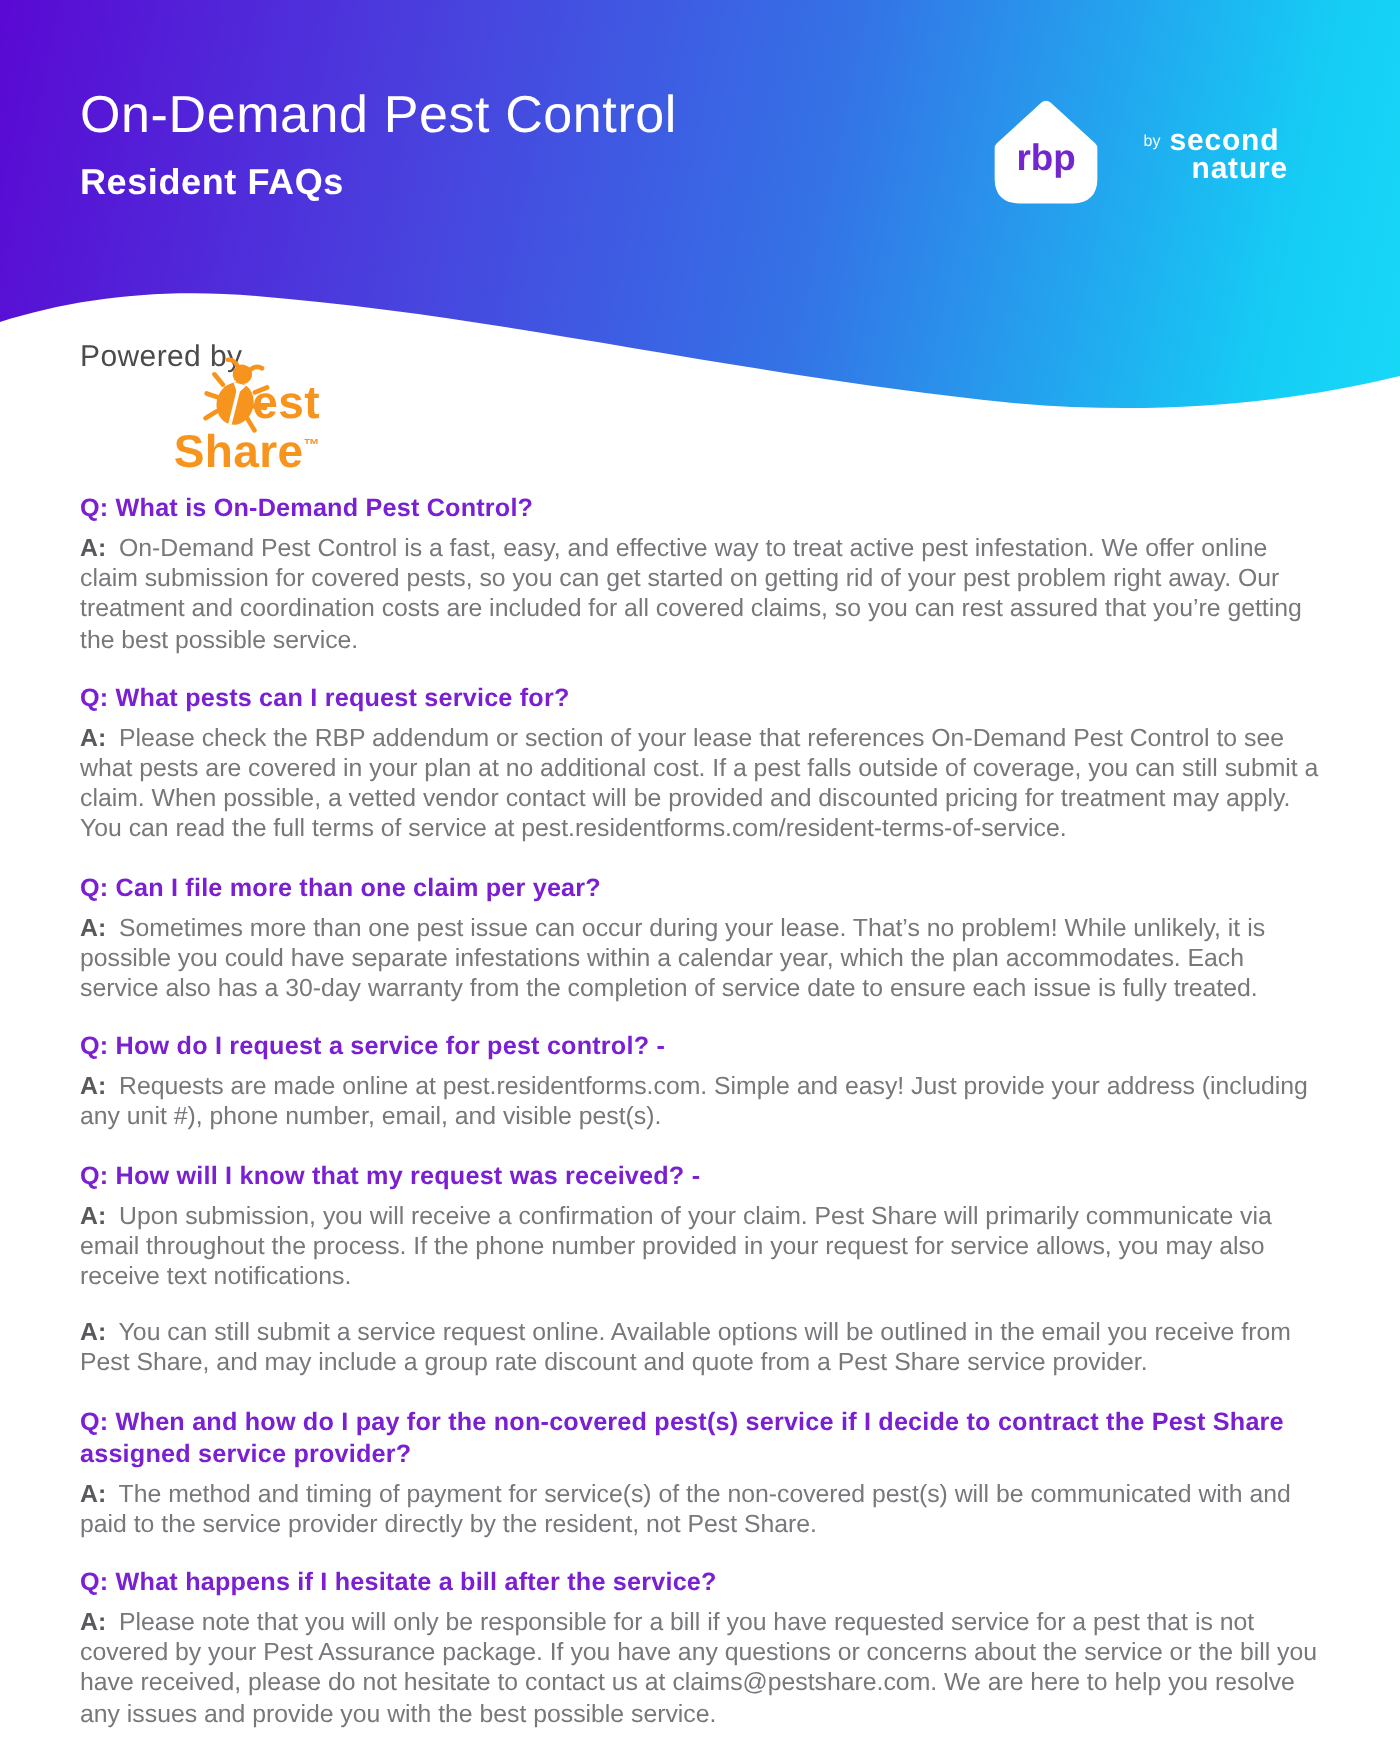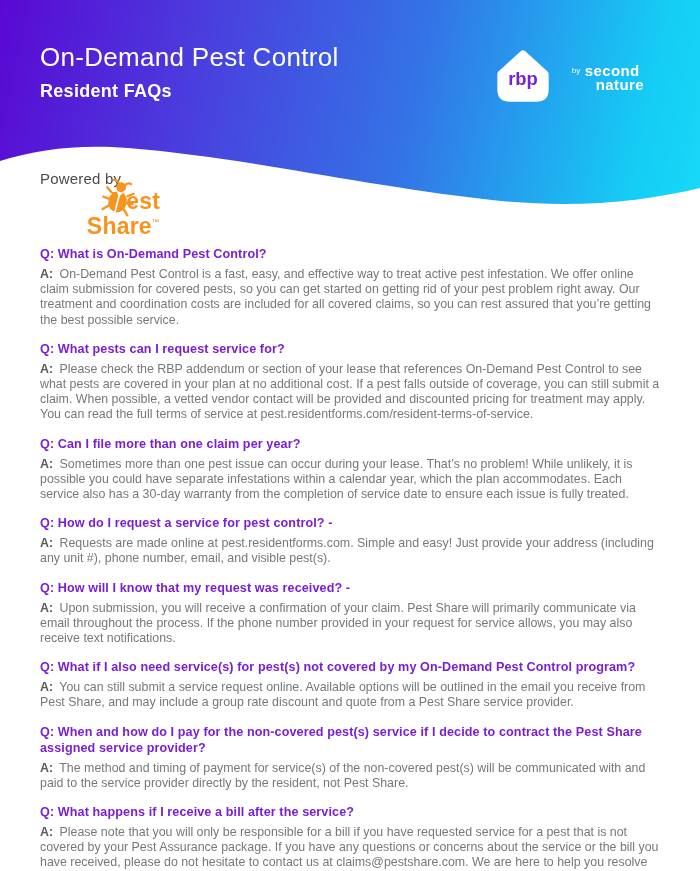--- a/index.html
+++ b/index.html
@@ -111,27 +111,26 @@
     <h3 class="faq-q">Q: How do I request a service for pest control? -</h3>
     <p class="faq-a"><strong class="ap">A:</strong><span> Requests are made online at pest.residentforms.com. Simple and easy! Just provide your address (including any unit #), phone number, email, and visible pest(s).</span></p>
   </section>
 
   <section class="faq-item">
     <h3 class="faq-q">Q: How will I know that my request was received? -</h3>
     <p class="faq-a"><strong class="ap">A:</strong><span> Upon submission, you will receive a confirmation of your claim. Pest Share will primarily communicate via email throughout the process. If the phone number provided in your request for service allows, you may also receive text notifications.</span></p>
   </section>
 
   <section class="faq-item">
-    <h3 class="faq-q">Q: What if I also need service(s) for pest(s) not covered by my On-Demand Pest Control program?</h3>
     <p class="faq-a"><strong class="ap">A:</strong><span> You can still submit a service request online. Available options will be outlined in the email you receive from Pest Share, and may include a group rate discount and quote from a Pest Share service provider.</span></p>
   </section>
 
   <section class="faq-item">
     <h3 class="faq-q">Q: When and how do I pay for the non-covered pest(s) service if I decide to contract the Pest Share assigned service provider?</h3>
     <p class="faq-a"><strong class="ap">A:</strong><span> The method and timing of payment for service(s) of the non-covered pest(s) will be communicated with and paid to the service provider directly by the resident, not Pest Share.</span></p>
   </section>
 
   <section class="faq-item">
-    <h3 class="faq-q">Q: What happens if I receive a bill after the service?</h3>
+    <h3 class="faq-q">Q: What happens if I hesitate a bill after the service?</h3>
     <p class="faq-a"><strong class="ap">A:</strong><span> Please note that you will only be responsible for a bill if you have requested service for a pest that is not covered by your Pest Assurance package. If you have any questions or concerns about the service or the bill you have received, please do not hesitate to contact us at claims@pestshare.com. We are here to help you resolve any issues and provide you with the best possible service.</span></p>
   </section>
 </main>
 </div>
 
 </body></html>

